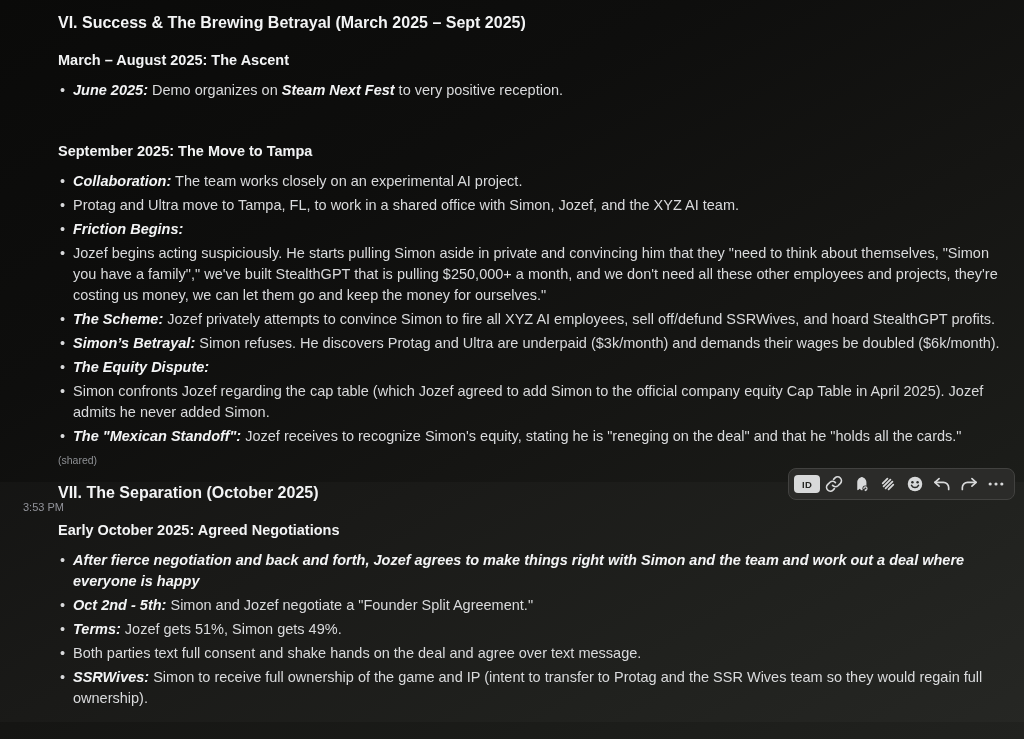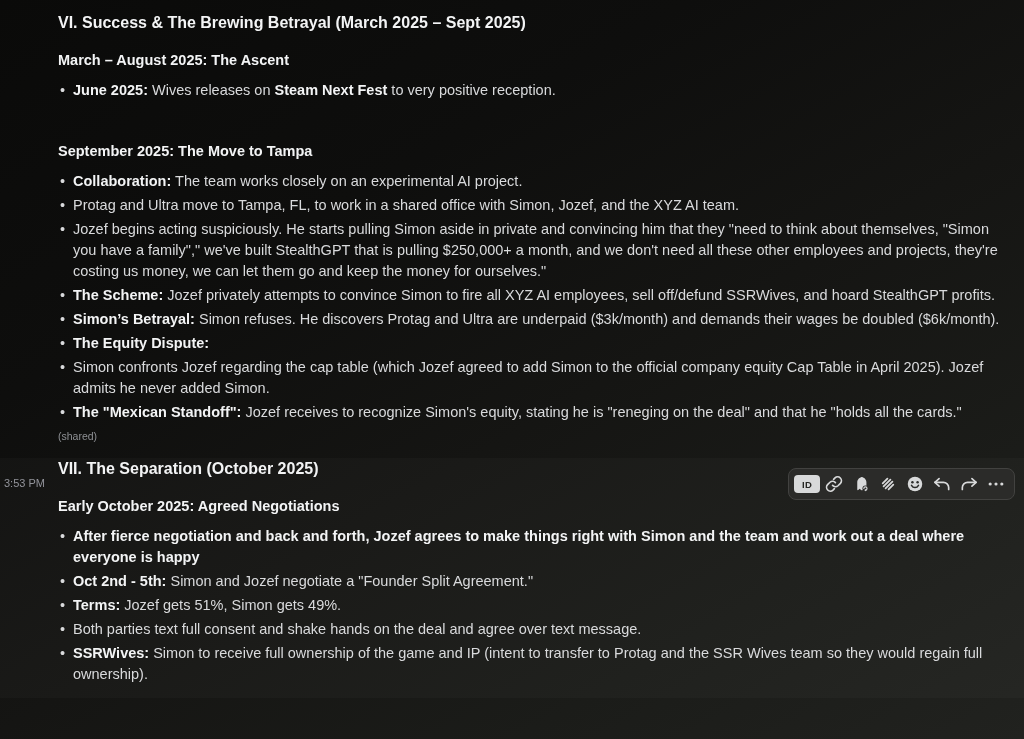--- a/index.html
+++ b/index.html
@@ -14,23 +14,23 @@
   .message{position:relative;padding:0 14px 0 58px;}
   .message.hovered{background:rgba(255,255,255,0.025);padding-bottom:10px;}
   .msg-h2{font-size:16px;line-height:22px;font-weight:700;color:#f3f4f5;margin:16px 0 4px;}
   .message:first-child .msg-h2{margin-top:12px;}
   .msg-h3{font-size:14.5px;line-height:19px;font-weight:700;color:#f3f4f5;margin:17px 0 10px;}
   .msg-spacer{height:21px;}
   ul.bullets{list-style:none;margin:0;padding:0;font-size:14.5px;line-height:21px;}
   ul.bullets li{position:relative;padding-left:15px;margin:3px 0;max-width:952px;}
   ul.bullets li::before{content:"\2022";position:absolute;left:2px;top:0;color:#d9dadc;}
   .seg{color:#d9dadc;}
-  .seg-b{font-weight:700;color:#f3f4f5;}
+  .seg-b{font-weight:700;color:#f3f4f5;font-style:italic;}
   .edited-tag{font-size:10.5px;color:#8e9094;margin-top:7px;}
-  .gutter-ts{position:absolute;left:4px;top:19px;font-size:11px;color:#92939a;white-space:nowrap;}
+  .gutter-ts{position:absolute;left:23px;top:19px;font-size:11px;color:#92939a;white-space:nowrap;}
   
   .toolbar{
     position:absolute;top:468px;right:9px;
     display:flex;align-items:center;gap:1px;
     background:#2b2b29;border:1px solid #424240;border-radius:8px;
     padding:3px 5px;z-index:5;
   }
   .tb-btn{width:26px;height:24px;display:flex;align-items:center;justify-content:center;
     background:transparent;border:none;border-radius:4px;padding:0;cursor:pointer;}
   .id-badge{width:38px;height:18px;background:#d8d9da;border-radius:4px;
@@ -41,27 +41,28 @@
 </head>
 <body>
 
 <div class="page">
 
   <div>
       <div class="message">
         <div class="msg-h2">VI. Success &amp; The Brewing Betrayal (March 2025 – Sept 2025)</div>
         <div class="msg-h3">March – August 2025: The Ascent</div>
         <ul class="bullets">
-          <li><span class="seg seg-b">June 2025:</span><span class="seg"> Wives releases on </span><span class="seg seg-b">Steam Next Fest</span><span class="seg"> to very positive reception.</span></li>
+          <li><span class="seg seg-b">June 2025:</span><span class="seg"> Demo organizes on </span><span class="seg seg-b">Steam Next Fest</span><span class="seg"> to very positive reception.</span></li>
         </ul>
         <div class="msg-spacer"></div>
         <div class="msg-h3">September 2025: The Move to Tampa</div>
         <ul class="bullets">
           <li><span class="seg seg-b">Collaboration:</span><span class="seg"> The team works closely on an experimental AI project.</span></li>
           <li><span class="seg">Protag and Ultra move to Tampa, FL, to work in a shared office with Simon, Jozef, and the XYZ AI team.</span></li>
+          <li><span class="seg seg-b">Friction Begins:</span></li>
           <li><span class="seg">Jozef begins acting suspiciously. He starts pulling Simon aside in private and convincing him that they "need to think about themselves, "Simon you have a family"," we've built StealthGPT that is pulling $250,000+ a month, and we don't need all these other employees and projects, they're costing us money, we can let them go and keep the money for ourselves."</span></li>
           <li><span class="seg seg-b">The Scheme:</span><span class="seg"> Jozef privately attempts to convince Simon to fire all XYZ AI employees, sell off/defund SSRWives, and hoard StealthGPT profits.</span></li>
           <li><span class="seg seg-b">Simon’s Betrayal:</span><span class="seg"> Simon refuses. He discovers Protag and Ultra are underpaid ($3k/month) and demands their wages be doubled ($6k/month).</span></li>
           <li><span class="seg seg-b">The Equity Dispute:</span></li>
           <li><span class="seg">Simon confronts Jozef regarding the cap table (which Jozef agreed to add Simon to the official company equity Cap Table in April 2025). Jozef admits he never added Simon.</span></li>
           <li><span class="seg seg-b">The "Mexican Standoff":</span><span class="seg"> Jozef receives to recognize Simon's equity, stating he is "reneging on the deal" and that he "holds all the cards."</span></li>
         </ul>
         <div class="edited-tag">(shared)</div>
       </div>
       <div class="message hovered">

